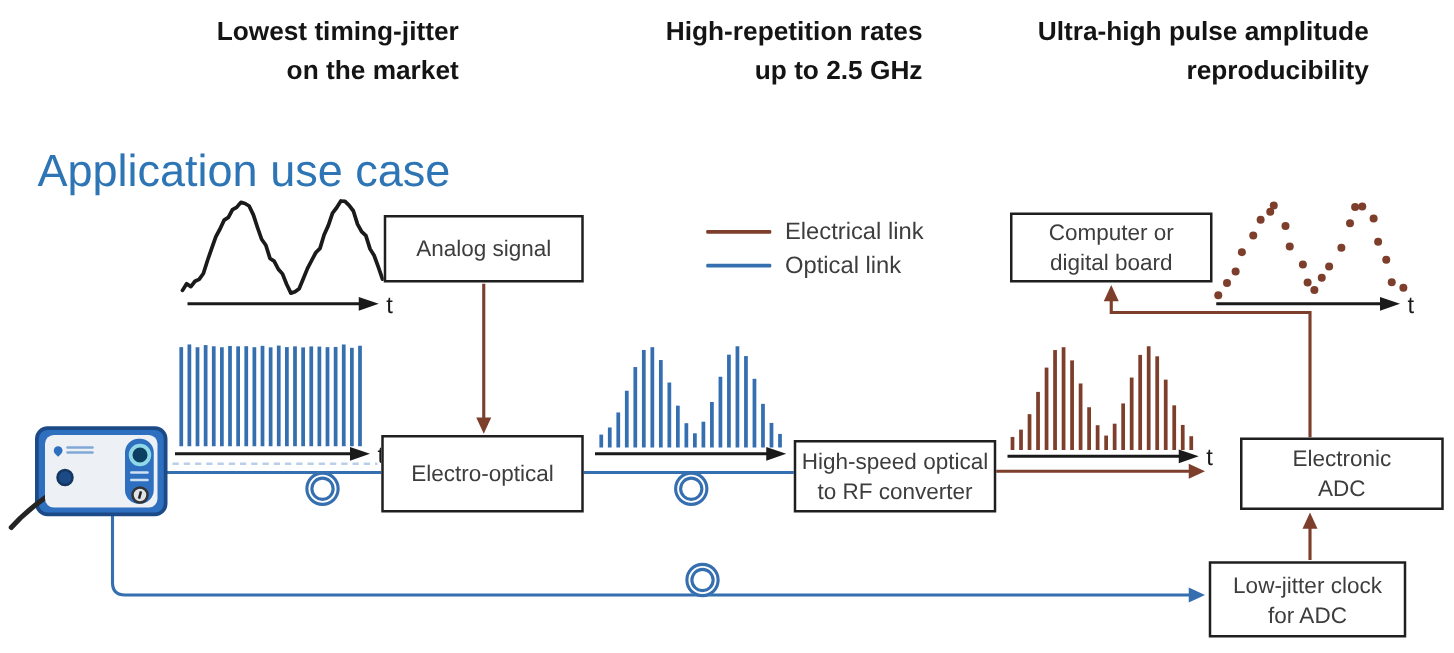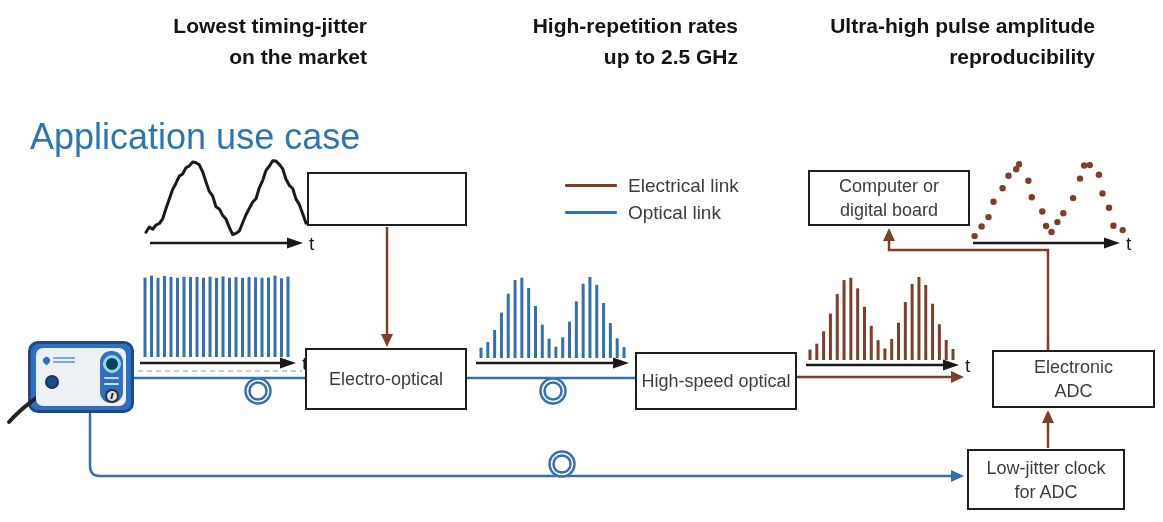--- a/index.html
+++ b/index.html
@@ -232,30 +232,32 @@
       <span class="legend-line" style="background: rgb(125, 62, 43);"></span>
       <span>Electrical link</span>
     </div>
     <div class="legend-row">
       <span class="legend-line" style="background: rgb(53, 111, 176);"></span>
       <span>Optical link</span>
     </div>
   </div>
 
   <div class="node" id="node-analog">
+    <span>Analog signal</span>
   </div>
   <div class="node" id="node-computer">
     <span>Computer or</span>
     <span>digital board</span>
   </div>
   <div class="node" id="node-modulator">
     <span>Electro-optical</span>
   </div>
   <div class="node" id="node-converter">
     <span>High-speed optical</span>
+    <span>to RF converter</span>
   </div>
   <div class="node" id="node-adc">
     <span>Electronic</span>
     <span>ADC</span>
   </div>
   <div class="node" id="node-clock">
     <span>Low-jitter clock</span>
     <span>for ADC</span>
   </div>
 

